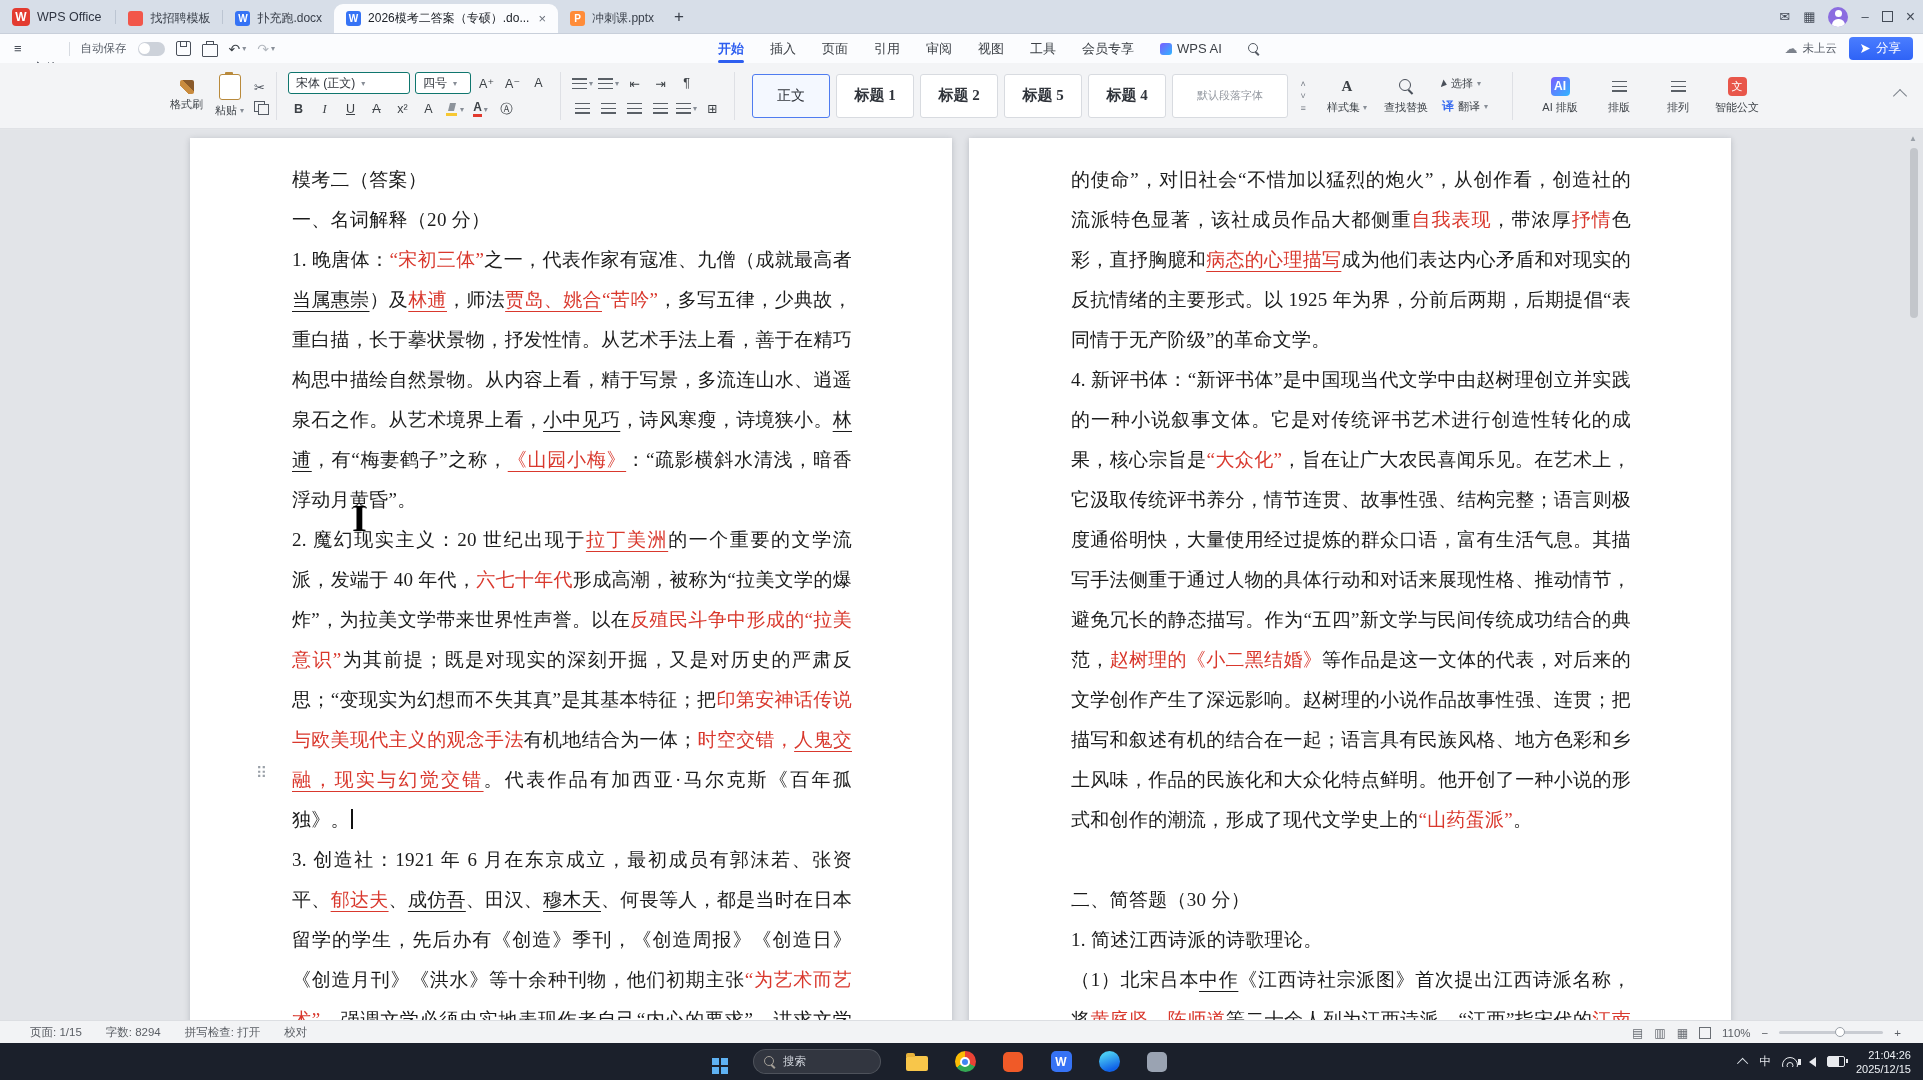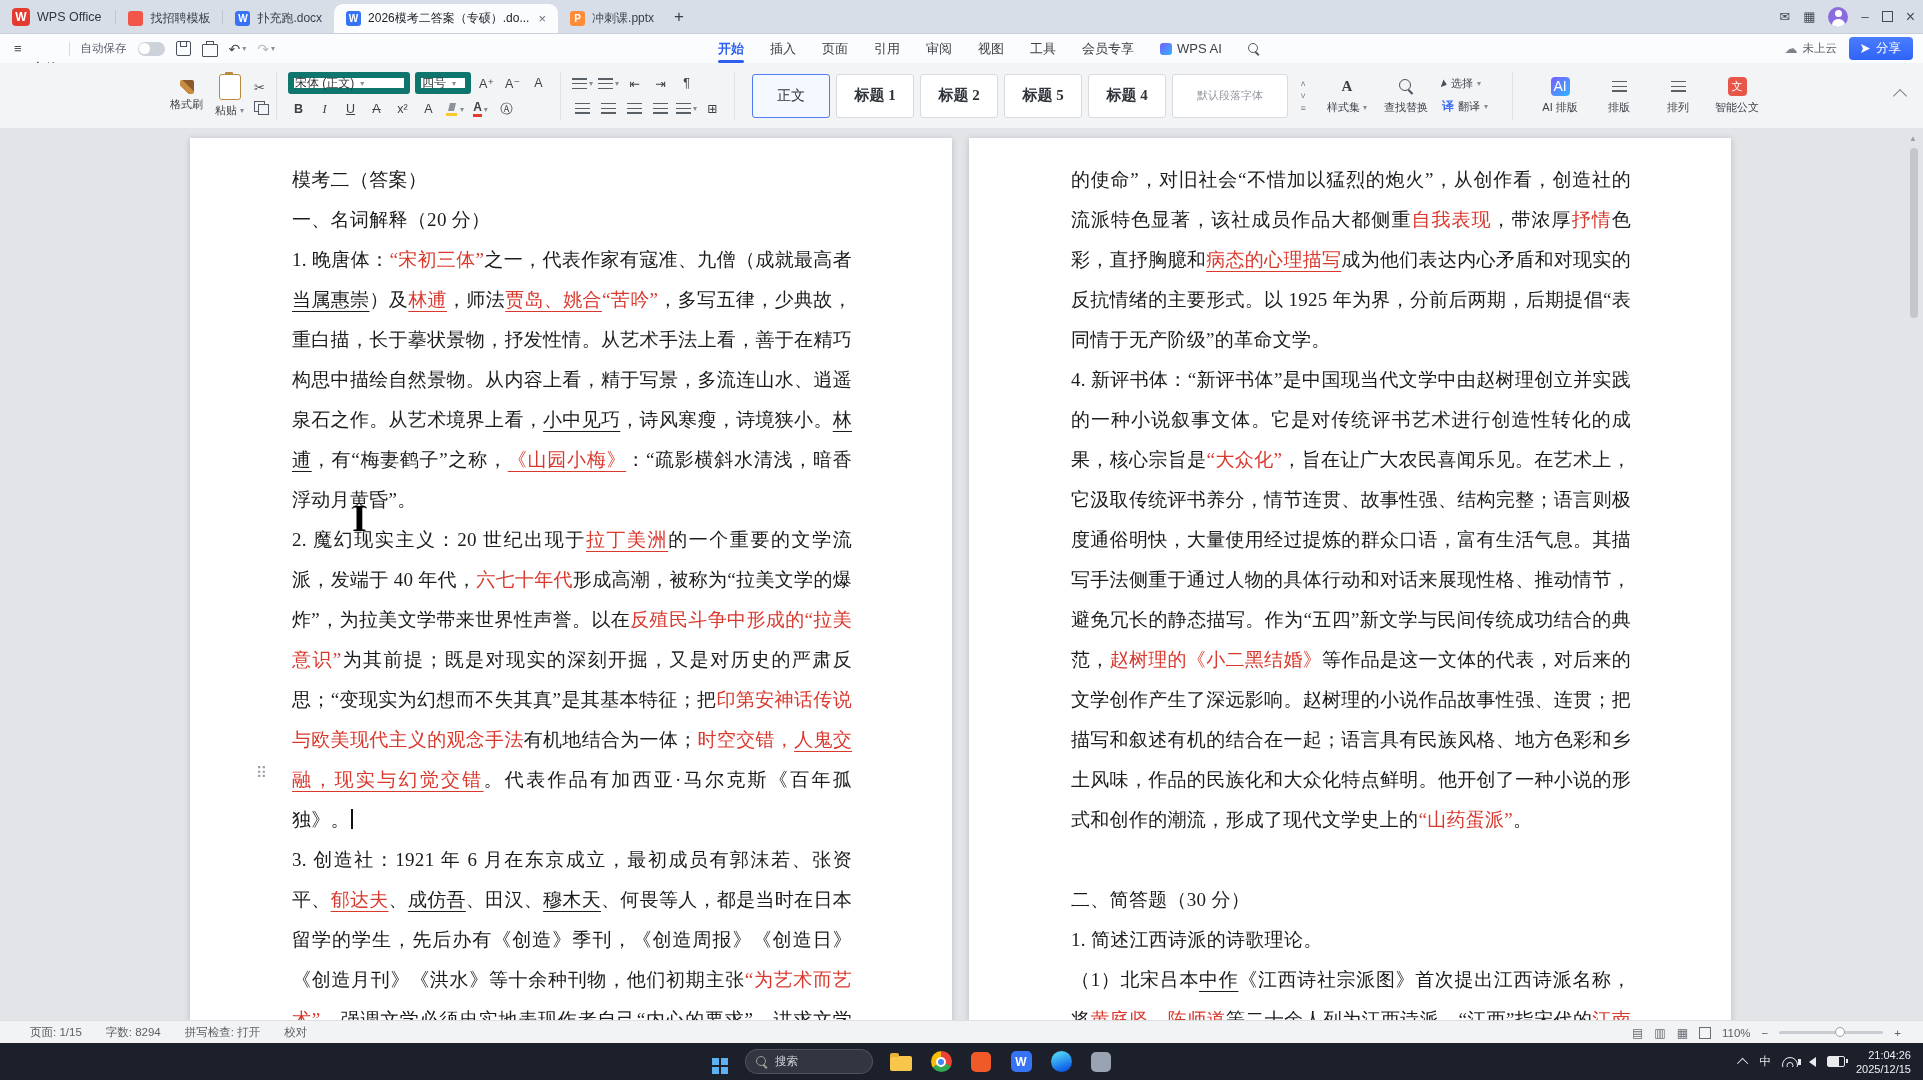--- a/index.html
+++ b/index.html
@@ -61,21 +61,21 @@
   .rlab{font-size:11px;color:#3f444a;white-space:nowrap;display:flex;align-items:center;gap:3px;}
   .rcaret{font-size:8px;color:#878d96;}
   .i-brush{width:14px;height:14px;background:linear-gradient(45deg,transparent 30%,#c98b3e 30% 60%,#8a5a2a 60%);border-radius:2px;}
   .i-clipboard{width:20px;height:24px;border:1.6px solid #b98a3c;border-radius:3px;background:#fff;position:relative;}
   .i-clipboard::before{content:"";position:absolute;left:5px;top:-3px;width:8px;height:3px;background:#b98a3c;border-radius:1px;}
   .mini-col{display:flex;flex-direction:column;gap:6px;align-items:center;}
   .i-copy{width:9px;height:9px;border:1.3px solid #555b64;position:relative;}
   .i-copy::before{content:"";position:absolute;left:2.5px;top:2.5px;width:9px;height:9px;border:1.3px solid #555b64;background:#f3f4f6;}
   .fgroup{display:flex;flex-direction:column;gap:5px;}
   .frow{display:flex;align-items:center;gap:5px;}
-  .combo{background:#fff;border:6px solid #0f766e;border-radius:3px;height:22px;display:flex;align-items:center;padding:0 1px;font-size:12px;color:#2f333a;gap:6px;box-sizing:border-box;}
+  .combo{background:#fff;border:1px solid #0f766e;border-radius:3px;height:22px;display:flex;align-items:center;padding:0 7px;font-size:12px;color:#2f333a;gap:6px;box-sizing:border-box;}
   .combo .cv{white-space:nowrap;}
   .w-font{width:122px;} .w-size{width:56px;}
   .rbtn{min-width:21px;height:20px;display:flex;align-items:center;justify-content:center;font-size:12.5px;color:#3c4146;border-radius:3px;gap:2px;}
   .rbtn.bold{font-weight:bold;}
   .rbtn.ital{font-style:italic;font-family:"Liberation Serif",serif;}
   .rbtn.undl{text-decoration:underline;}
   .rbtn.strk{text-decoration:line-through;}
   .i-hl{width:13px;height:13px;position:relative;}
   .i-hl::before{content:"";position:absolute;left:4px;top:0;width:6px;height:8px;background:#8d939b;transform:skewX(-14deg);}
   .i-hl::after{content:"";position:absolute;left:1px;bottom:0;width:11px;height:3px;background:#f7c832;}
@@ -93,21 +93,21 @@
   .tool{display:flex;flex-direction:column;align-items:center;gap:4px;min-width:46px;}
   .tool-ic{height:20px;display:flex;align-items:center;justify-content:center;}
   .ic-stylesA{font-size:15px;font-weight:bold;color:#3c4146;font-family:"Liberation Serif",serif;}
   .i-mag2{width:15px;height:15px;position:relative;}
   .i-mag2::before{content:"";position:absolute;left:0;top:0;width:10px;height:10px;border:1.8px solid #4a505a;border-radius:50%;}
   .i-mag2::after{content:"";position:absolute;left:10.5px;top:10.5px;width:6px;height:2px;background:#4a505a;transform:rotate(45deg);transform-origin:0 0;}
   .stack{display:flex;flex-direction:column;gap:7px;}
   .mini-row{display:flex;align-items:center;gap:4px;font-size:11px;color:#3f444a;white-space:nowrap;}
   .i-cursor{width:0;height:0;border-left:5px solid #4a505a;border-top:4px solid transparent;border-bottom:4px solid transparent;transform:rotate(20deg);}
   .i-trans{font-size:12px;color:#3a6df0;font-weight:bold;}
-  .ai-badge{width:19px;height:19px;border-radius:4px;background:linear-gradient(135deg,#7b5cff,#2fb6ff);color:#fff;font-size:14px;font-weight:normal;display:flex;align-items:center;justify-content:center;}
+  .ai-badge{width:19px;height:19px;border-radius:4px;background:linear-gradient(135deg,#7b5cff,#2fb6ff);color:#fff;font-size:12px;font-weight:bold;display:flex;align-items:center;justify-content:center;}
   .doc-badge{width:19px;height:19px;border-radius:4px;background:#e8564a;color:#fff;font-size:11px;display:flex;align-items:center;justify-content:center;}
   .ribbon-collapse{margin-left:auto;margin-right:18px;width:9px;height:9px;border-left:1.8px solid #7c828c;border-top:1.8px solid #7c828c;transform:rotate(45deg);flex:none;}
   
   .docarea{position:absolute;left:0;top:130px;width:100%;height:890px;background:#e2e4e8;overflow:hidden;}
   .page{position:absolute;top:8px;width:762px;height:1300px;background:#fff;box-shadow:0 1px 6px rgba(40,45,60,.22);padding:22px 100px 0 102px;box-sizing:border-box;}
   .page.pl{left:190px;} .page.pr{left:969px;}
   .para{font-family:"Liberation Serif","DejaVu Serif",serif;font-size:19px;line-height:40px;color:#1c1c1c;text-align:justify;letter-spacing:.3px;}
   .para.gap{margin-top:40px;}
   .para .red{color:#d9382d;}
   .para .ul{text-decoration:underline;text-underline-offset:5px;text-decoration-thickness:1px;}
@@ -120,21 +120,21 @@
   
   .statusbar{position:absolute;left:0;top:1020px;width:100%;height:23px;background:#f2f3f5;border-top:1px solid #dcdee2;display:flex;align-items:center;font-size:11.5px;color:#5a5e64;}
   .sb-left{display:flex;align-items:center;gap:24px;margin-left:30px;}
   .sb-right{margin-left:auto;margin-right:22px;display:flex;align-items:center;gap:11px;}
   .sb-vic{font-size:12px;color:#6a6e74;}
   .zoom-slider{width:104px;height:3px;background:#c9ccd2;border-radius:2px;position:relative;}
   .zoom-knob{position:absolute;left:56px;top:-4px;width:10px;height:10px;border-radius:50%;background:#fff;border:1px solid #9aa0a8;box-sizing:border-box;}
   .sb-exp{width:10px;height:10px;border:1.4px solid #6a6e74;}
   
   .taskbar{position:absolute;left:0;top:1043px;width:100%;height:37px;background:#1b202b;}
-  .tk-center{position:absolute;left:712px;top:0;height:100%;display:flex;align-items:center;gap:16px;}
+  .tk-center{position:absolute;left:712px;top:0;height:100%;display:flex;align-items:center;gap:24px;}
   .win-logo{width:7px;height:7px;background:#5fb2f2;box-shadow:9px 0 #5fb2f2,0 9px #5fb2f2,9px 9px #5fb2f2;margin-right:10px;}
   .tk-search{width:128px;height:25px;border-radius:13px;background:rgba(255,255,255,.10);border:1px solid rgba(255,255,255,.14);display:flex;align-items:center;gap:7px;padding:0 10px;box-sizing:border-box;}
   .tk-search .i-mag{filter:invert(.9);}
   .tk-search span.ph{font-size:11.5px;color:#cfd3da;}
   .tk-ic{width:24px;height:24px;border-radius:5px;display:flex;align-items:center;justify-content:center;}
   .ic-folder{width:22px;height:15px;background:#f8c64a;border-radius:2px;position:relative;margin-top:3px;}
   .ic-folder::before{content:"";position:absolute;left:0;top:-3px;width:9px;height:4px;background:#e8b23a;border-radius:2px 2px 0 0;}
   .ic-chrome{width:21px;height:21px;border-radius:50%;background:conic-gradient(#ea4335 0 33%,#34a853 0 66%,#fbbc05 0 100%);position:relative;}
   .ic-chrome::after{content:"";position:absolute;left:5.5px;top:5.5px;width:10px;height:10px;border-radius:50%;background:#4285f4;border:2px solid #fff;box-sizing:border-box;}
   .ic-orange{width:20px;height:20px;border-radius:5px;background:#f05a28;}

